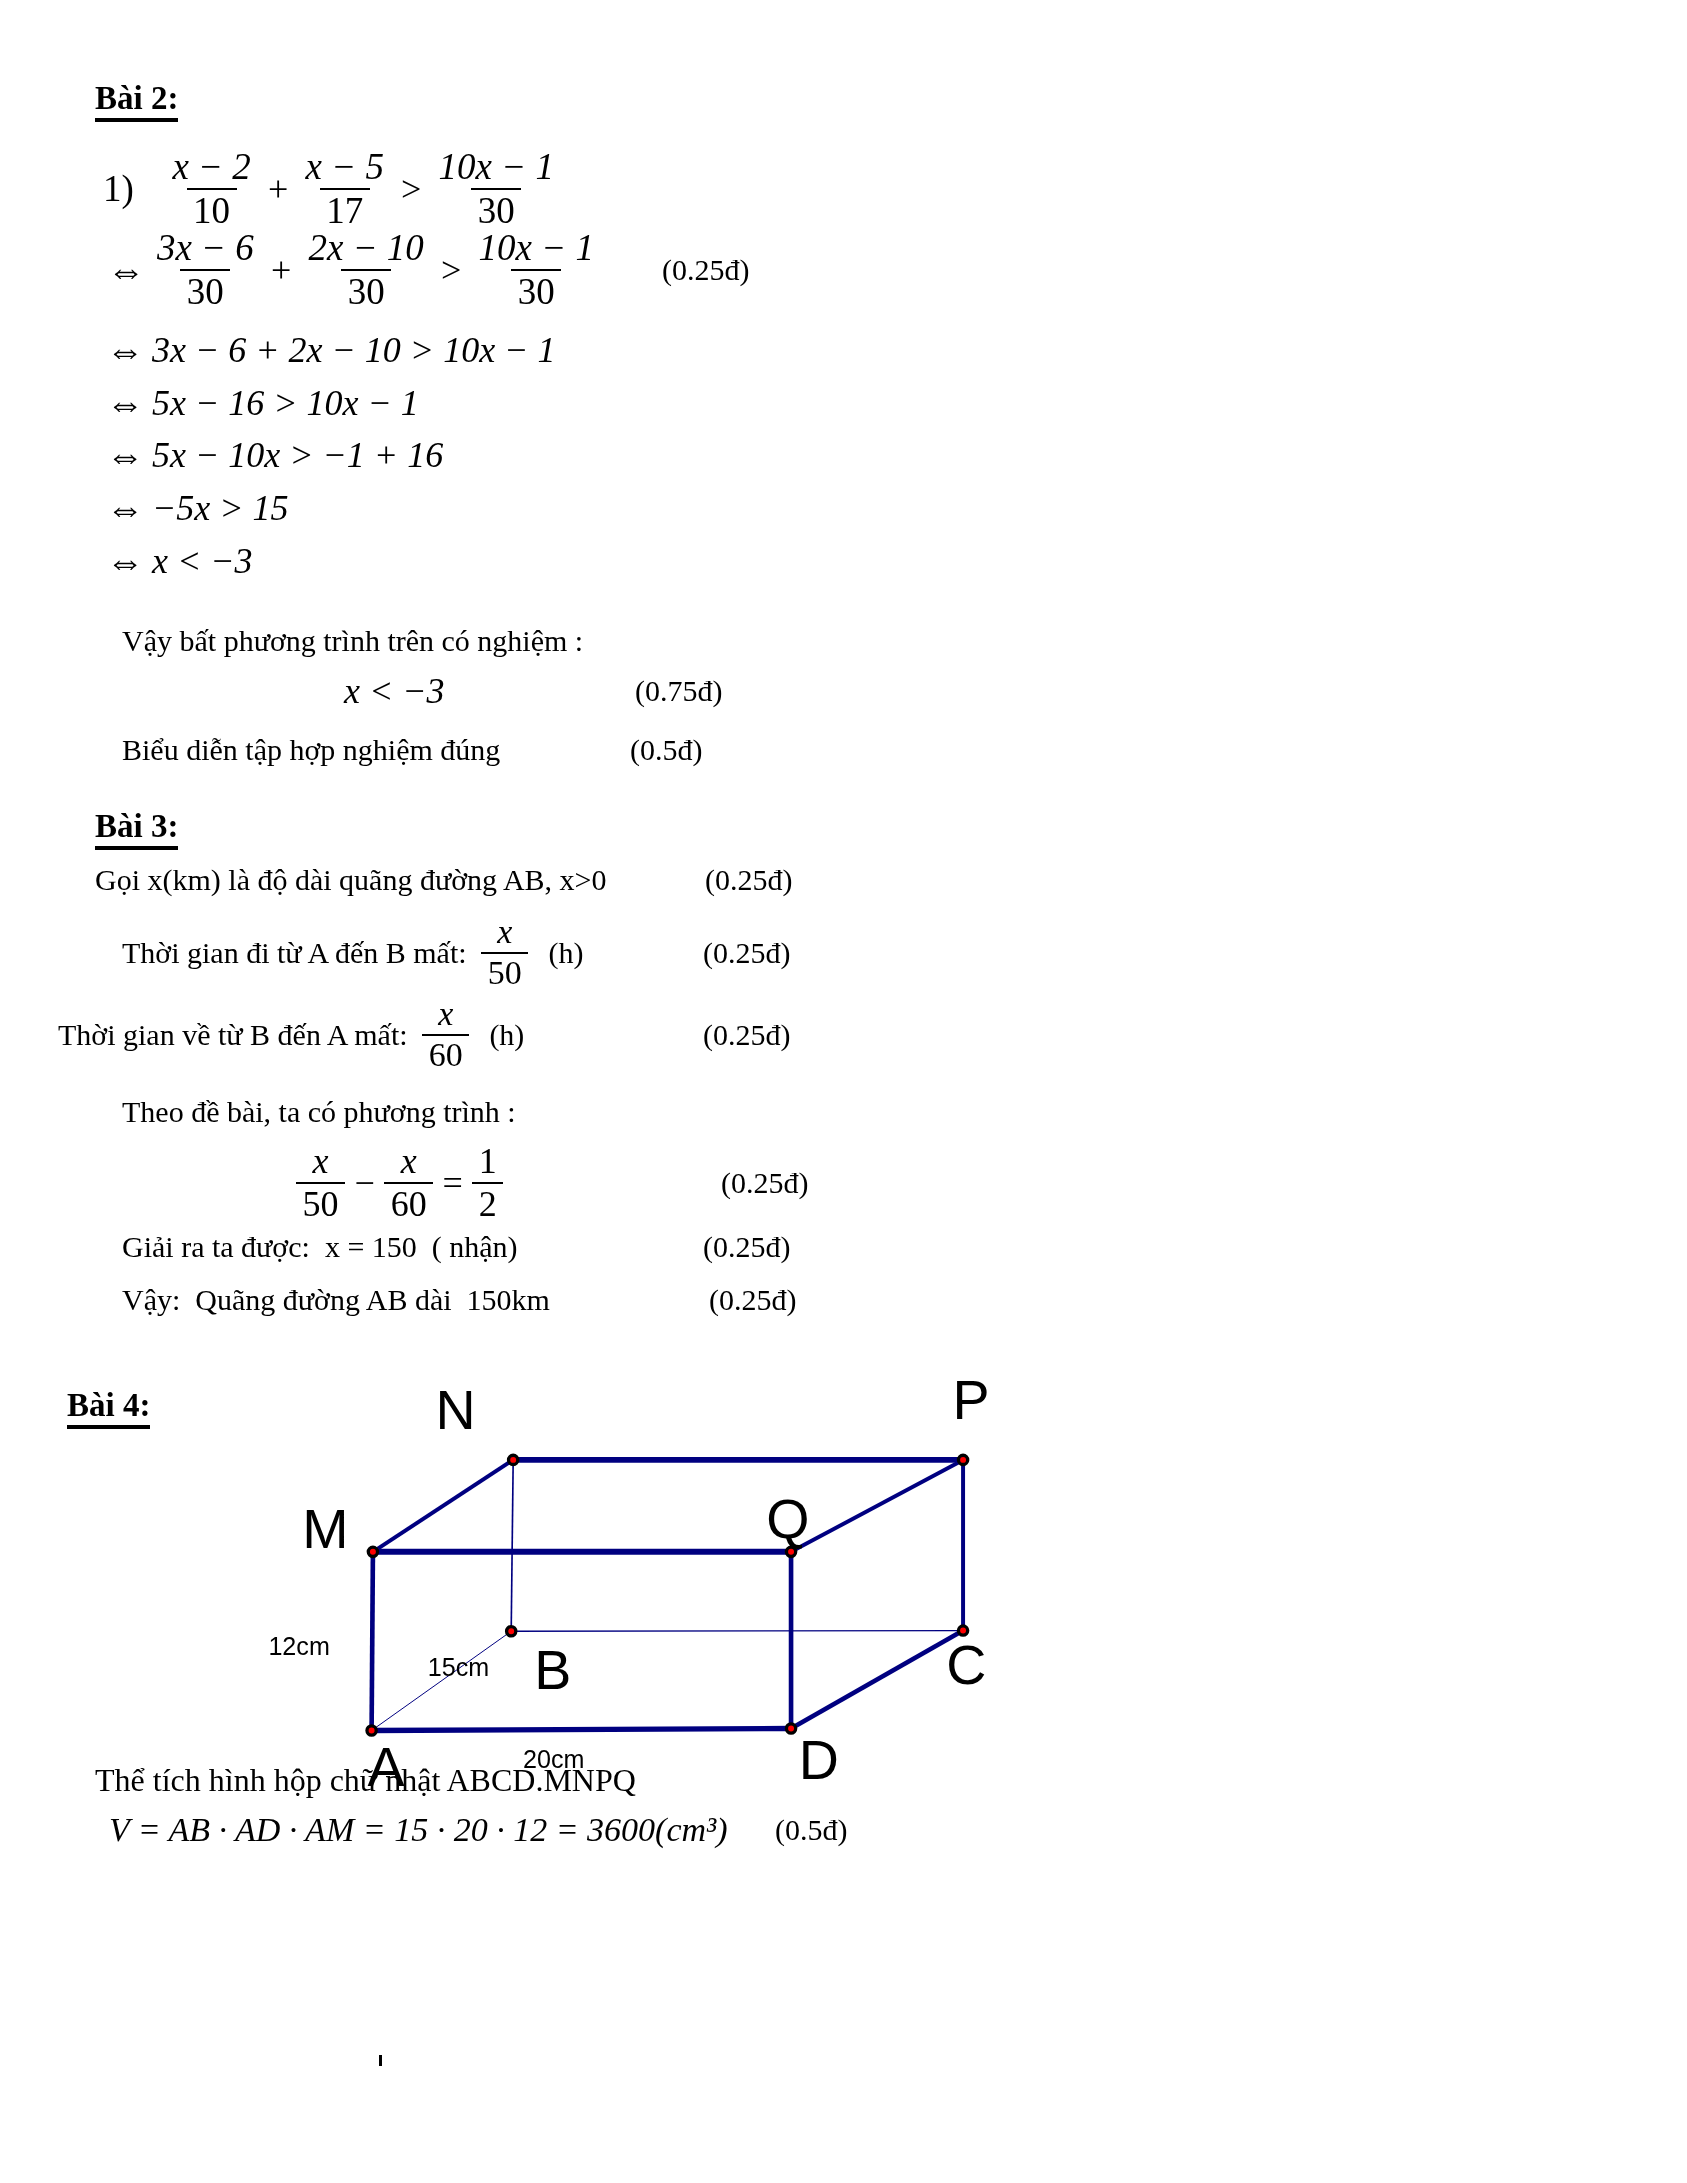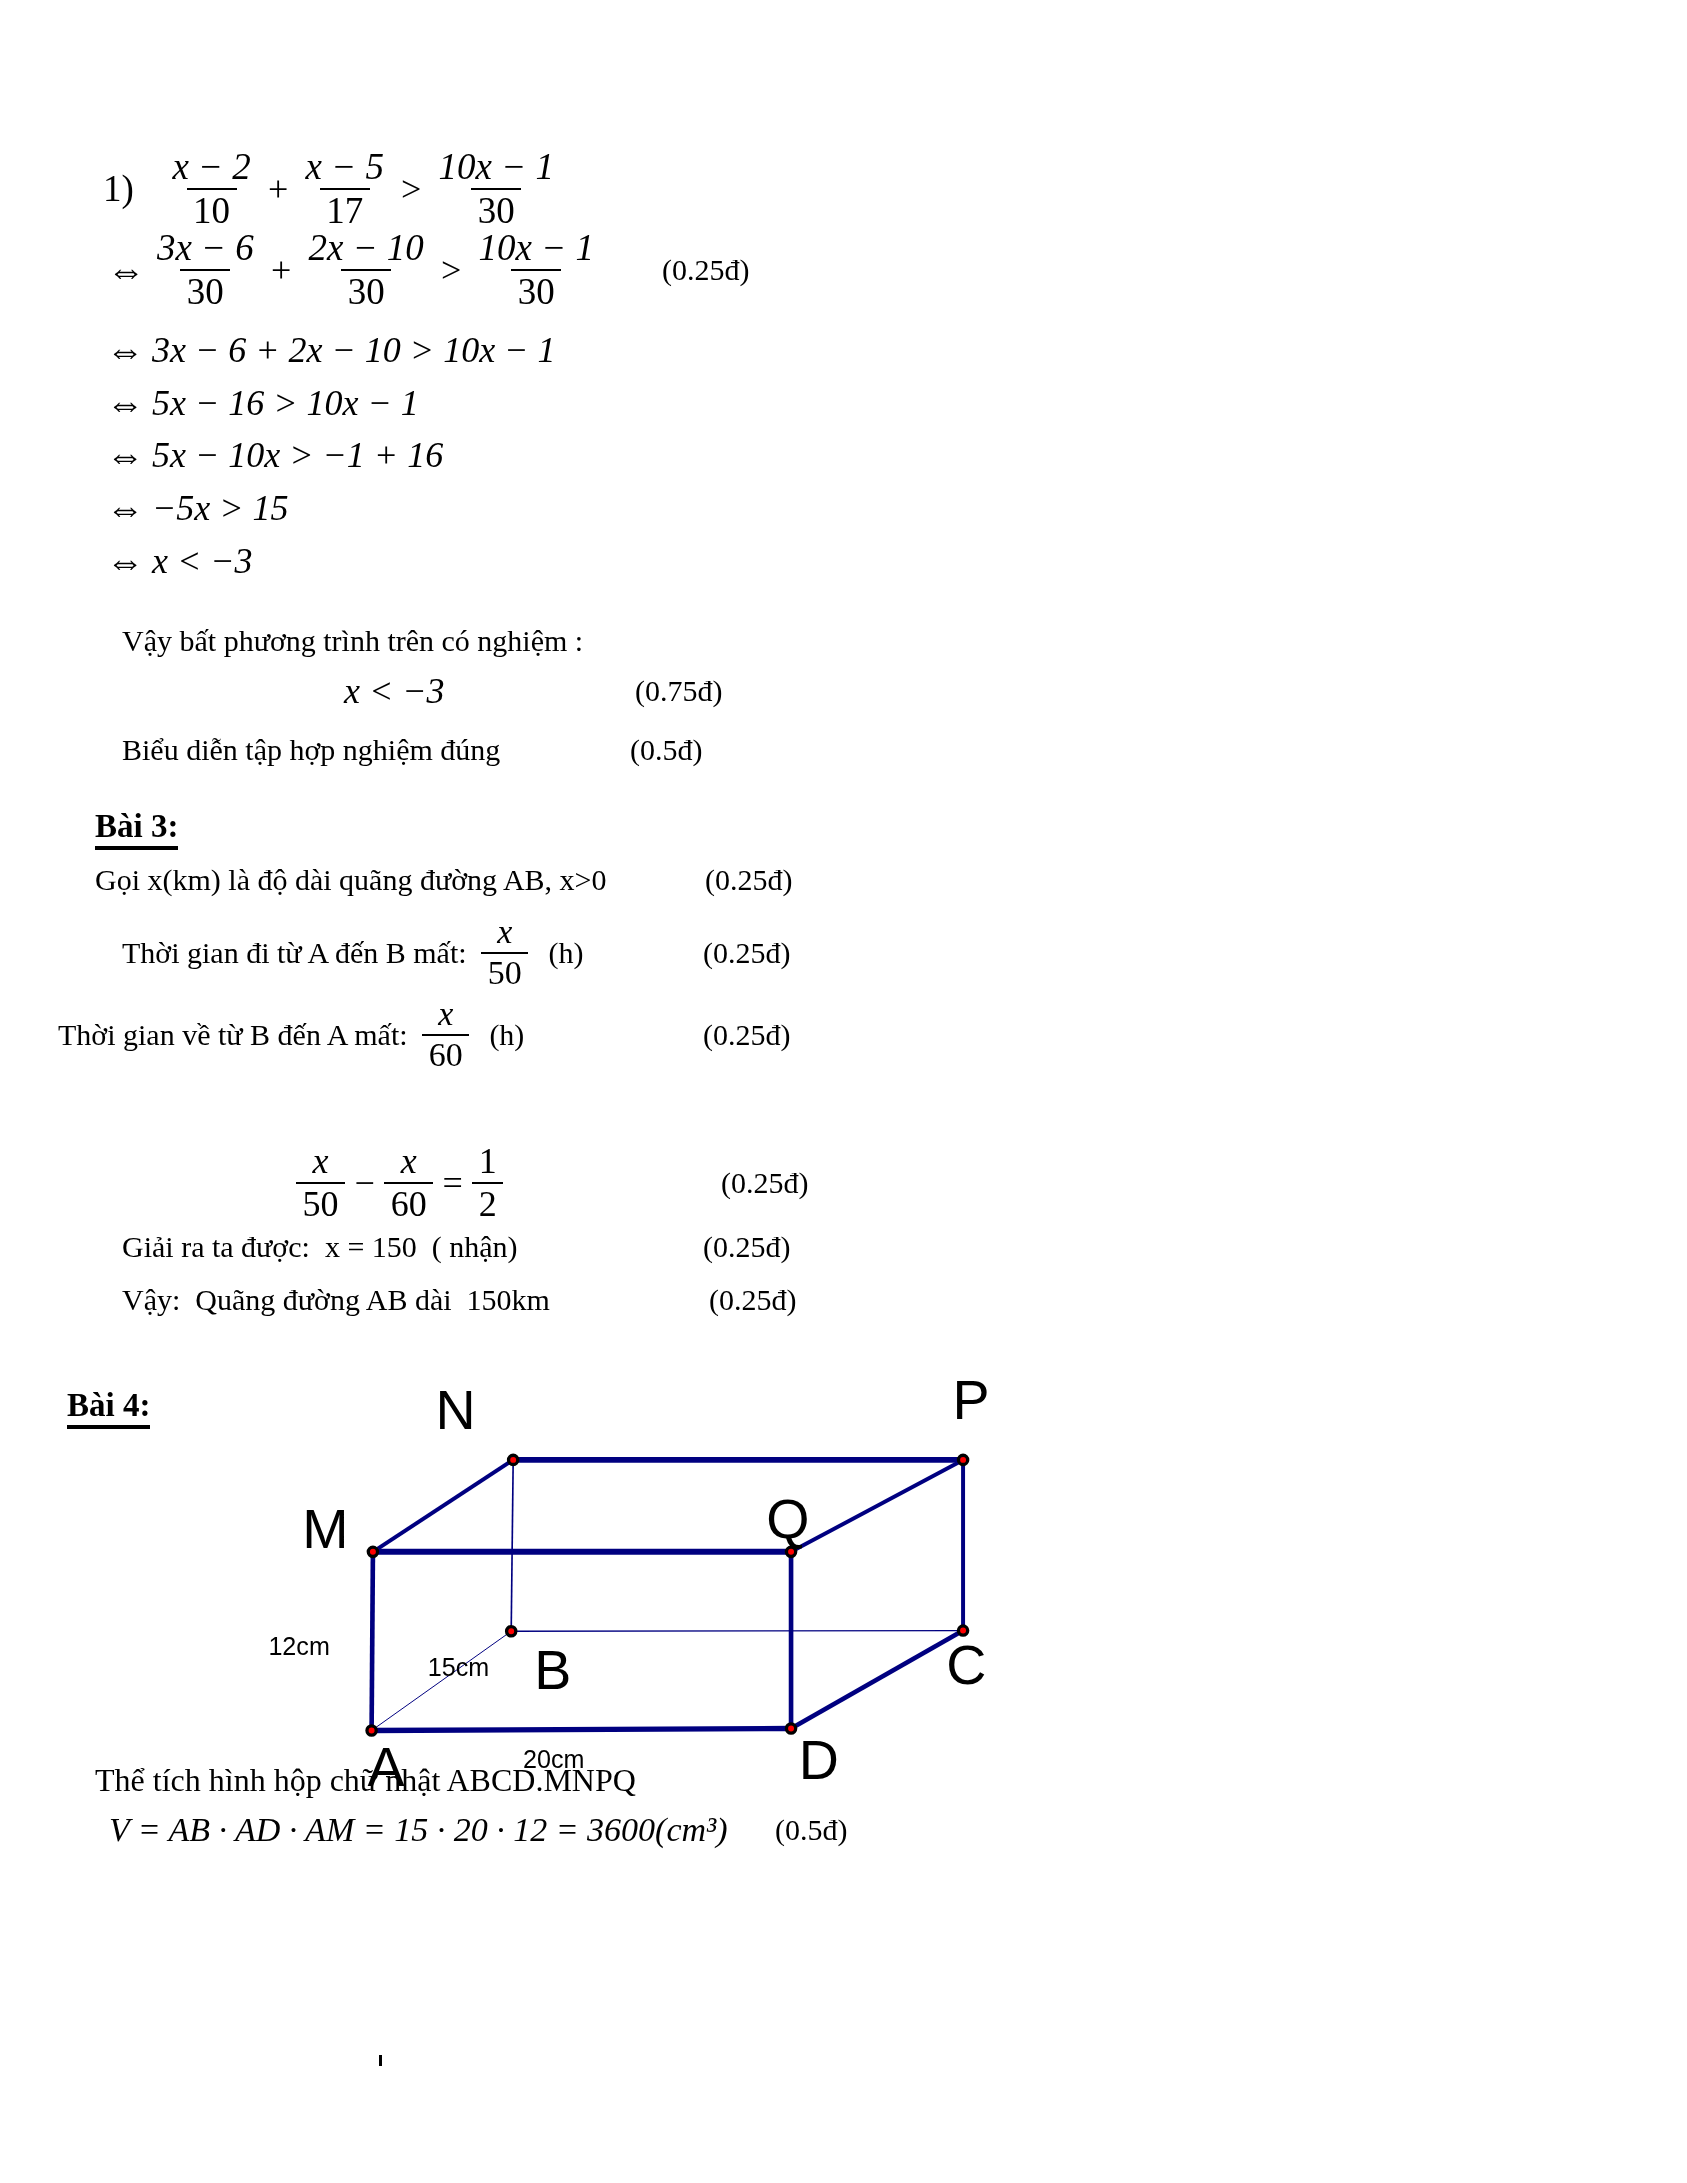--- a/index.html
+++ b/index.html
@@ -38,20 +38,23 @@
   .diagram text { font-family:"Liberation Sans","DejaVu Sans",sans-serif; fill:#000; }
   .vlabel { font-size:84px; }
   .dlabel { font-size:38px; }
   .stray { position:absolute; left:379px; top:2055px; width:2.6px; height:10.6px; background:#000; }
 </style>
 </head>
 <body>
 
 <div class="page">
 
+  <div class="row" style="top:78px; height:46px; padding-left:95px;">
+    <span class="heading">Bài 2:</span>
+  </div>
 
   <div class="row" style="top:139px; height:99px; padding-left:103px;">
     <span class="item-no">1)</span>
     <span class="frac f56">
       <span class="num mi">x − 2</span>
       <span class="den">10</span>
     </span>
     <span class="op">+</span>
     <span class="frac f56">
       <span class="num mi">x − 5</span>
@@ -140,20 +143,23 @@
   <div class="row" style="top:994px; height:81px; padding-left:58px;">
     <span class="txt">Thời gian về từ B đến A mất:</span>
     <span class="frac f52 gap-l">
       <span class="num mi">x</span>
       <span class="den">60</span>
     </span>
     <span class="unit">(h)</span>
     <span class="score" style="left:703px;">(0.25đ)</span>
   </div>
 
+  <div class="row" style="top:1092px; height:40px; padding-left:122px;">
+    <span class="txt">Theo đề bài, ta có phương trình :</span>
+  </div>
 
   <div class="row" style="top:1142px; height:81px; padding-left:296px;">
     <span class="frac f54">
       <span class="num mi">x</span>
       <span class="den">50</span>
     </span>
     <span class="op-sm">−</span>
     <span class="frac f54">
       <span class="num mi">x</span>
       <span class="den">60</span>

